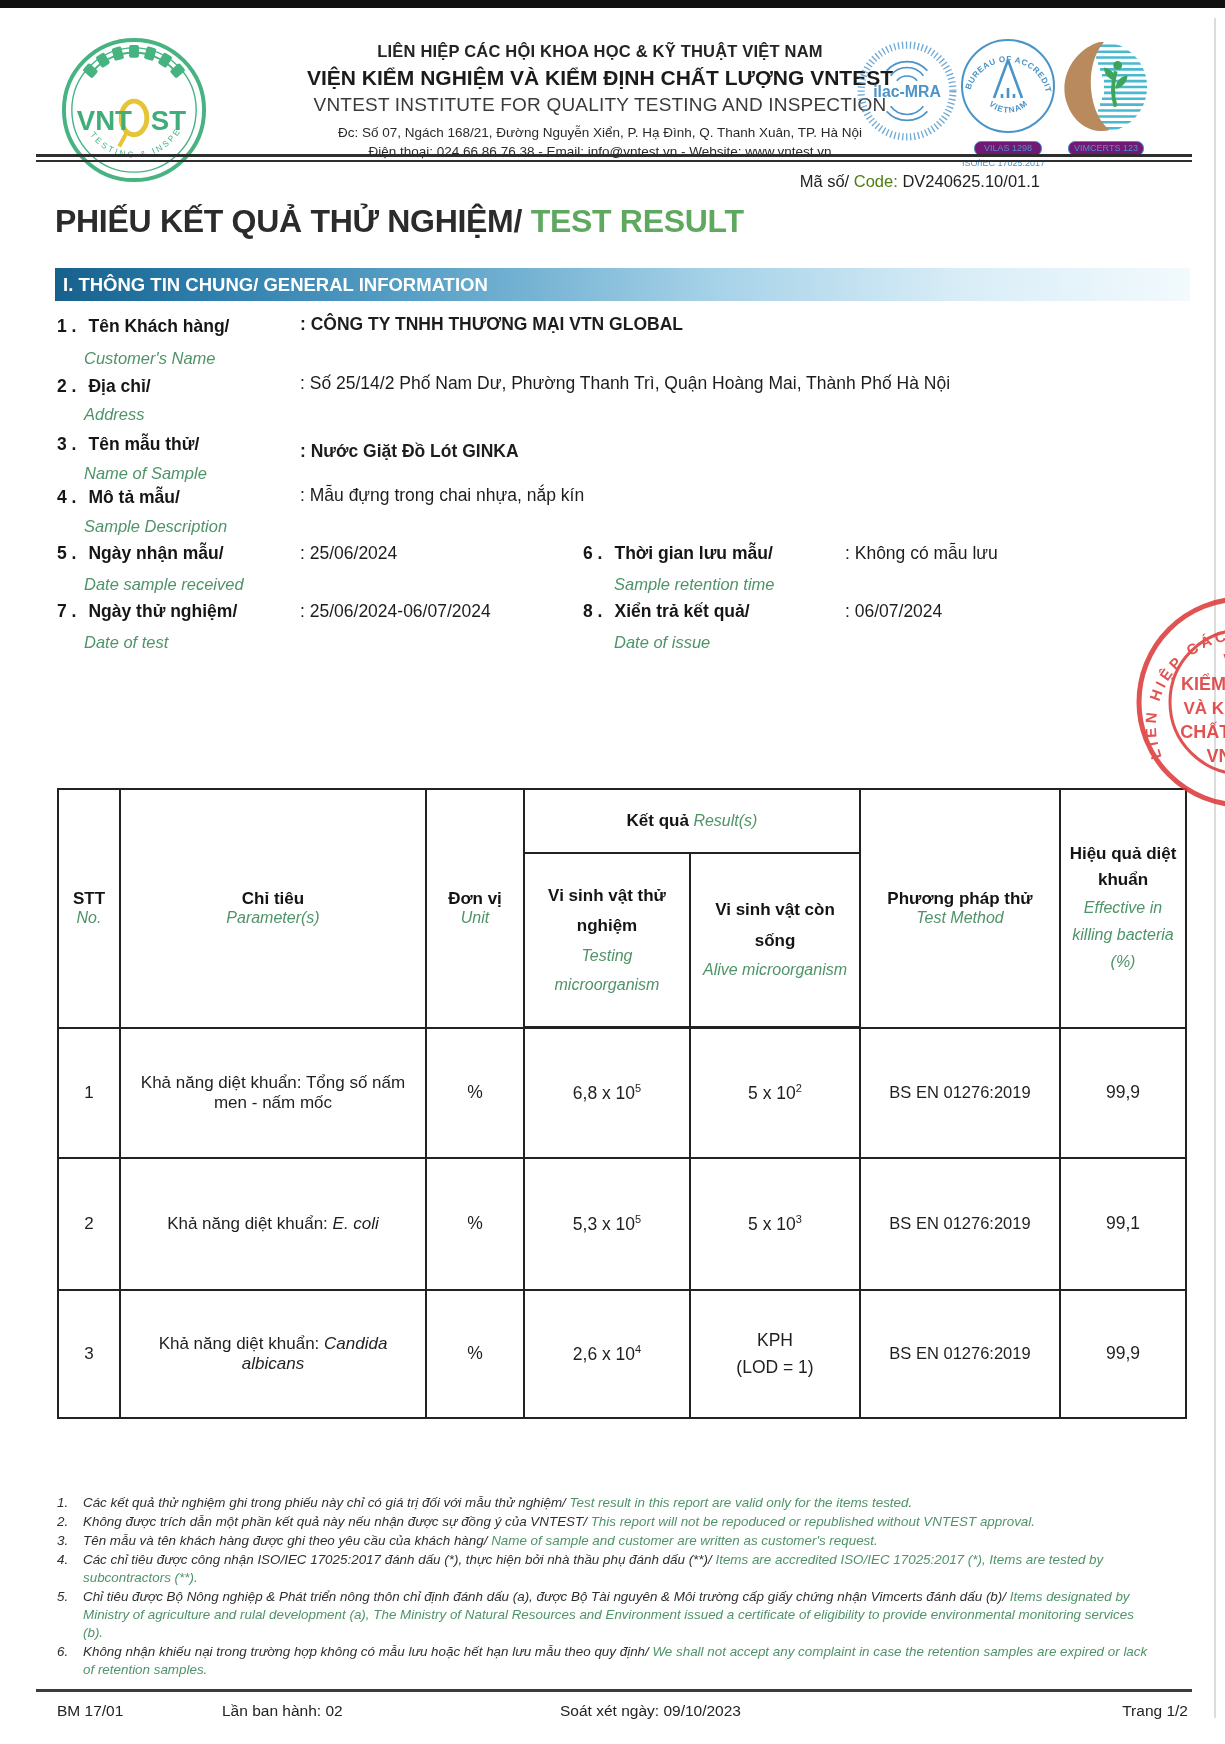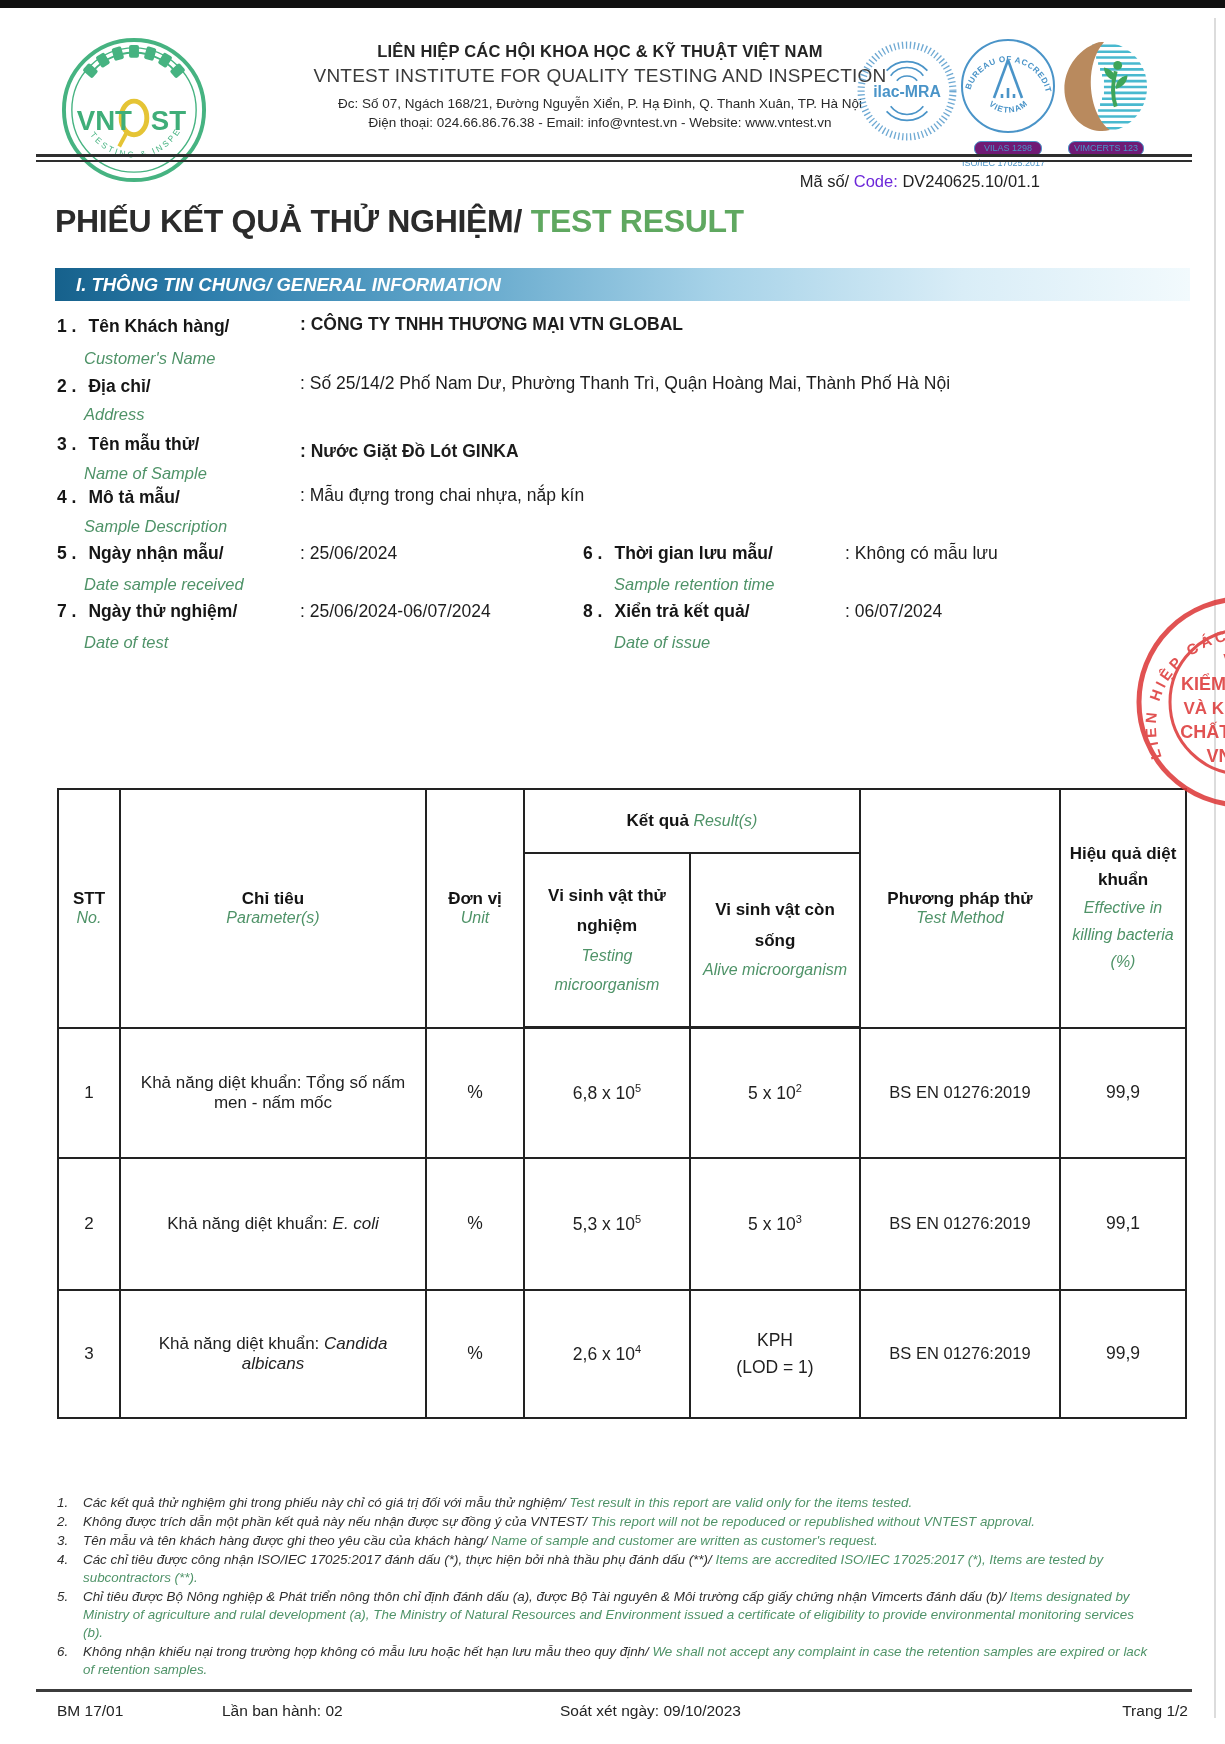--- a/index.html
+++ b/index.html
@@ -1,19 +1,19 @@
 <!DOCTYPE html>
 <html><head>
 <meta charset="utf-8">
 <style>
   html,body{margin:0;padding:0;background:#ffffff;}
   body{font-family:"Liberation Sans","DejaVu Sans",sans-serif;color:#1f1f1f;}
   #page{position:relative;width:1225px;height:1744px;background:#fff;overflow:hidden;}
   .abs{position:absolute;}
-  .green{color:#6d28d9;}
+  .green{color:#4d7c0f;}
   .en{color:#4f9368;font-style:italic;font-weight:normal;}
   .bold{font-weight:bold;}
   
   .topbar{left:0;top:0;width:1225px;height:8px;background:#101010;}
   .edge-line{left:1214px;top:18px;width:2px;height:1700px;background:#c9c9c9;opacity:.65;}
   
   .head-center{left:250px;top:42px;width:700px;text-align:center;}
   .h-l1{font-size:16.5px;font-weight:bold;color:#242424;letter-spacing:.2px;}
   .h-l2{font-size:21px;font-weight:bold;color:#1b1b1b;margin-top:5px;}
   .h-l3{font-size:19px;color:#3a3a3a;margin-top:4px;letter-spacing:.2px;}
@@ -23,22 +23,22 @@
   .rule2{left:36px;top:160px;width:1156px;height:2px;background:#2e2e2e;}
   .badge-pill{position:absolute;border:1.5px solid #4a94c8;border-radius:7px;color:#4a94c8;
     font-size:9px;text-align:center;line-height:13px;background:#701a75;}
   .iso-small{position:absolute;color:#4a94c8;font-size:9px;}
   
   .code-line{left:640px;top:172px;width:400px;text-align:right;font-size:16.5px;color:#222;}
   .title{left:55px;top:203px;font-size:32px;font-weight:bold;color:#2b2b2b;letter-spacing:-.3px;white-space:nowrap;}
   .title .en-part{color:#5fa860;font-style:normal;}
   
   .secbar{left:55px;width:1135px;height:33px;color:#fff;font-weight:bold;font-size:18.5px;
-    line-height:33px;padding-left:21px;box-sizing:border-box;white-space:nowrap;
-    background:linear-gradient(90deg,#16618c 0%,#2f7fad 14%,#5ea4c9 34%,#a6d2e8 58%,#d9edf7 80%,#f2fafd 100%);font-style:italic;}
+    line-height:33px;padding-left:8px;box-sizing:border-box;white-space:nowrap;
+    background:linear-gradient(90deg,#16618c 0%,#2f7fad 14%,#5ea4c9 34%,#a6d2e8 58%,#d9edf7 80%,#f2fafd 100%);}
   
   .it-no{display:inline-block;width:27px;font-weight:bold;font-size:17.5px;color:#161616;}
   .it-label{font-weight:bold;font-size:17.5px;color:#161616;}
   .it-en{font-size:16.5px;}
   .it-val{font-size:17.5px;color:#1d1d1d;}
   
   table.result{border-collapse:collapse;table-layout:fixed;width:1128px;}
   table.result th,table.result td{border:2px solid #222;padding:2px 6px;vertical-align:middle;text-align:center;overflow:hidden;}
   table.result .vn{font-weight:bold;font-size:17px;color:#141414;}
   table.result .en2{color:#4f9368;font-style:italic;font-weight:normal;font-size:16px;}
@@ -95,20 +95,21 @@
     <text x="17" y="95" font-size="28" font-weight="bold" fill="#3fae79">VNT</text>
     <text x="92" y="95" font-size="28" font-weight="bold" fill="#3fae79">ST</text>
     <path id="logoarc" d="M 27 95 A 55 55 0 0 0 123 95" fill="none"></path>
     <text font-size="8.5" fill="#46b381" letter-spacing="2.5">
       <textPath href="#logoarc" startOffset="6">TESTING &amp; INSPECTION</textPath>
     </text>
   </svg>
 
   <div class="abs head-center">
     <div class="h-l1">LIÊN HIỆP CÁC HỘI KHOA HỌC &amp; KỸ THUẬT VIỆT NAM</div>
+    <div class="h-l2">VIỆN KIỂM NGHIỆM VÀ KIỂM ĐỊNH CHẤT LƯỢNG VNTEST</div>
     <div class="h-l3">VNTEST INSTITUTE FOR QUALITY TESTING AND INSPECTION</div>
     <div class="h-l4">Đc: Số 07, Ngách 168/21, Đường Nguyễn Xiển, P. Hạ Đình, Q. Thanh Xuân, TP. Hà Nội</div>
     <div class="h-l5">Điện thoại: 024.66.86.76.38 - Email: info@vntest.vn - Website: www.vntest.vn</div>
   </div>
 
   <svg class="abs" style="left:856px;top:40px;" width="102" height="102" viewBox="0 0 100 100">
     <circle cx="50" cy="50" r="45" fill="none" stroke="#4a94c8" stroke-width="7" stroke-dasharray="1.3 2.6" opacity=".8"></circle>
     <path d="M 30 30 A 27 27 0 0 1 70 30" fill="none" stroke="#4a94c8" stroke-width="1.6"></path>
     <path d="M 34 35 A 20 20 0 0 1 66 35" fill="none" stroke="#4a94c8" stroke-width="1.6"></path>
     <path d="M 40 40 A 13 13 0 0 1 60 40" fill="none" stroke="#4a94c8" stroke-width="1.6"></path>

